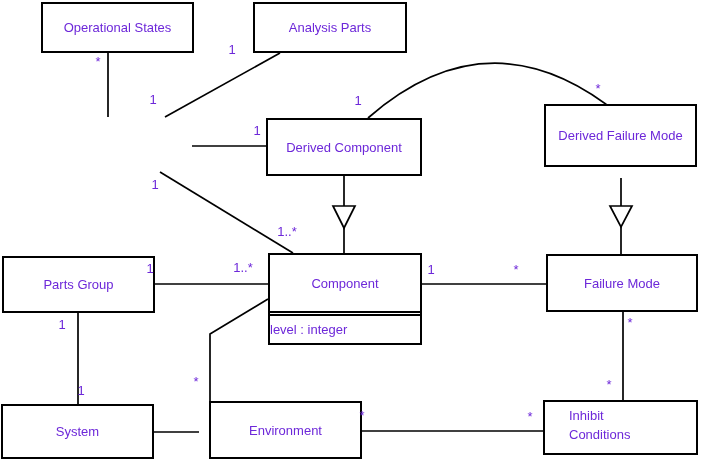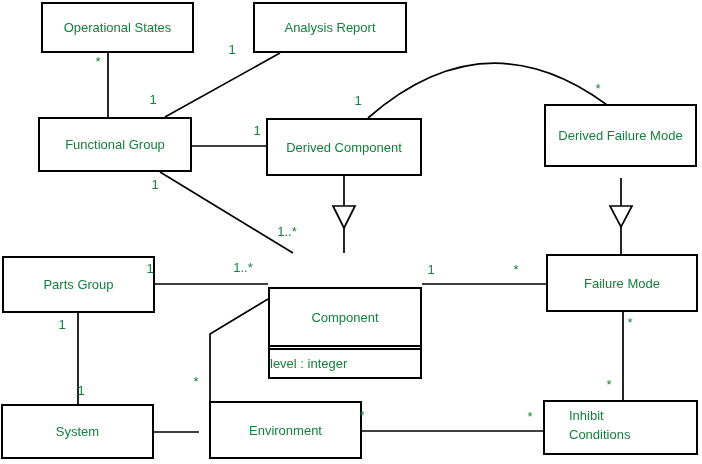--- a/index.html
+++ b/index.html
@@ -2,21 +2,21 @@
 <html><head>
 <meta charset="utf-8">
 <style>
   html, body { margin: 0; padding: 0; background: #ffffff; }
   #diagram {
     position: relative;
     width: 702px;
     height: 464px;
     background: #ffffff;
     font-family: "Liberation Sans", "DejaVu Sans", sans-serif;
-    color: #15803d;
+    color: #6d28d9;
     overflow: hidden;
   }
   #edge-layer {
     position: absolute;
     left: 0; top: 0;
     width: 702px; height: 464px;
   }
   .node {
     position: absolute;
     border: 2px solid #000000;
@@ -27,21 +27,20 @@
     justify-content: center;
     font-size: 13px;
     text-align: center;
   }
   .node .node-label { padding: 0 4px; }
   .node.two-compartment {
     flex-direction: column;
     align-items: stretch;
     justify-content: flex-start;
     padding: 0;
-    margin-top: 34px;
   }
   .node .compartment-name {
     flex: 1 1 auto;
     display: flex;
     align-items: center;
     justify-content: center;
     border-bottom: 2px solid #000000;
   }
   .node .compartment-attrs {
     height: 27px;
@@ -95,26 +94,23 @@
       <polyline points="621,178 621,206" fill="none" stroke="#000000" stroke-width="1.7"></polyline>
       <polygon points="610,206 632,206 621,227" fill="#ffffff" stroke="#000000" stroke-width="1.7"></polygon>
       <polyline points="621,227 621,254" fill="none" stroke="#000000" stroke-width="1.7"></polyline>
     </svg>
 
   <div class="node" style="left:41px;top:2px;width:153px;height:51px">
     <span class="node-label">Operational States</span>
   </div>
 
   <div class="node" style="left:253px;top:2px;width:154px;height:51px">
-    <span class="node-label">Analysis Report</span>
+    <span class="node-label">Analysis Parts</span>
   </div>
 
-  <div class="node" style="left:38px;top:117px;width:154px;height:55px">
-    <span class="node-label">Functional Group</span>
-  </div>
 
   <div class="node" style="left:266px;top:118px;width:156px;height:58px">
     <span class="node-label">Derived Component</span>
   </div>
 
   <div class="node" style="left:544px;top:104px;width:153px;height:63px">
     <span class="node-label">Derived Failure Mode</span>
   </div>
 
   <div class="node" style="left:2px;top:256px;width:153px;height:57px">

